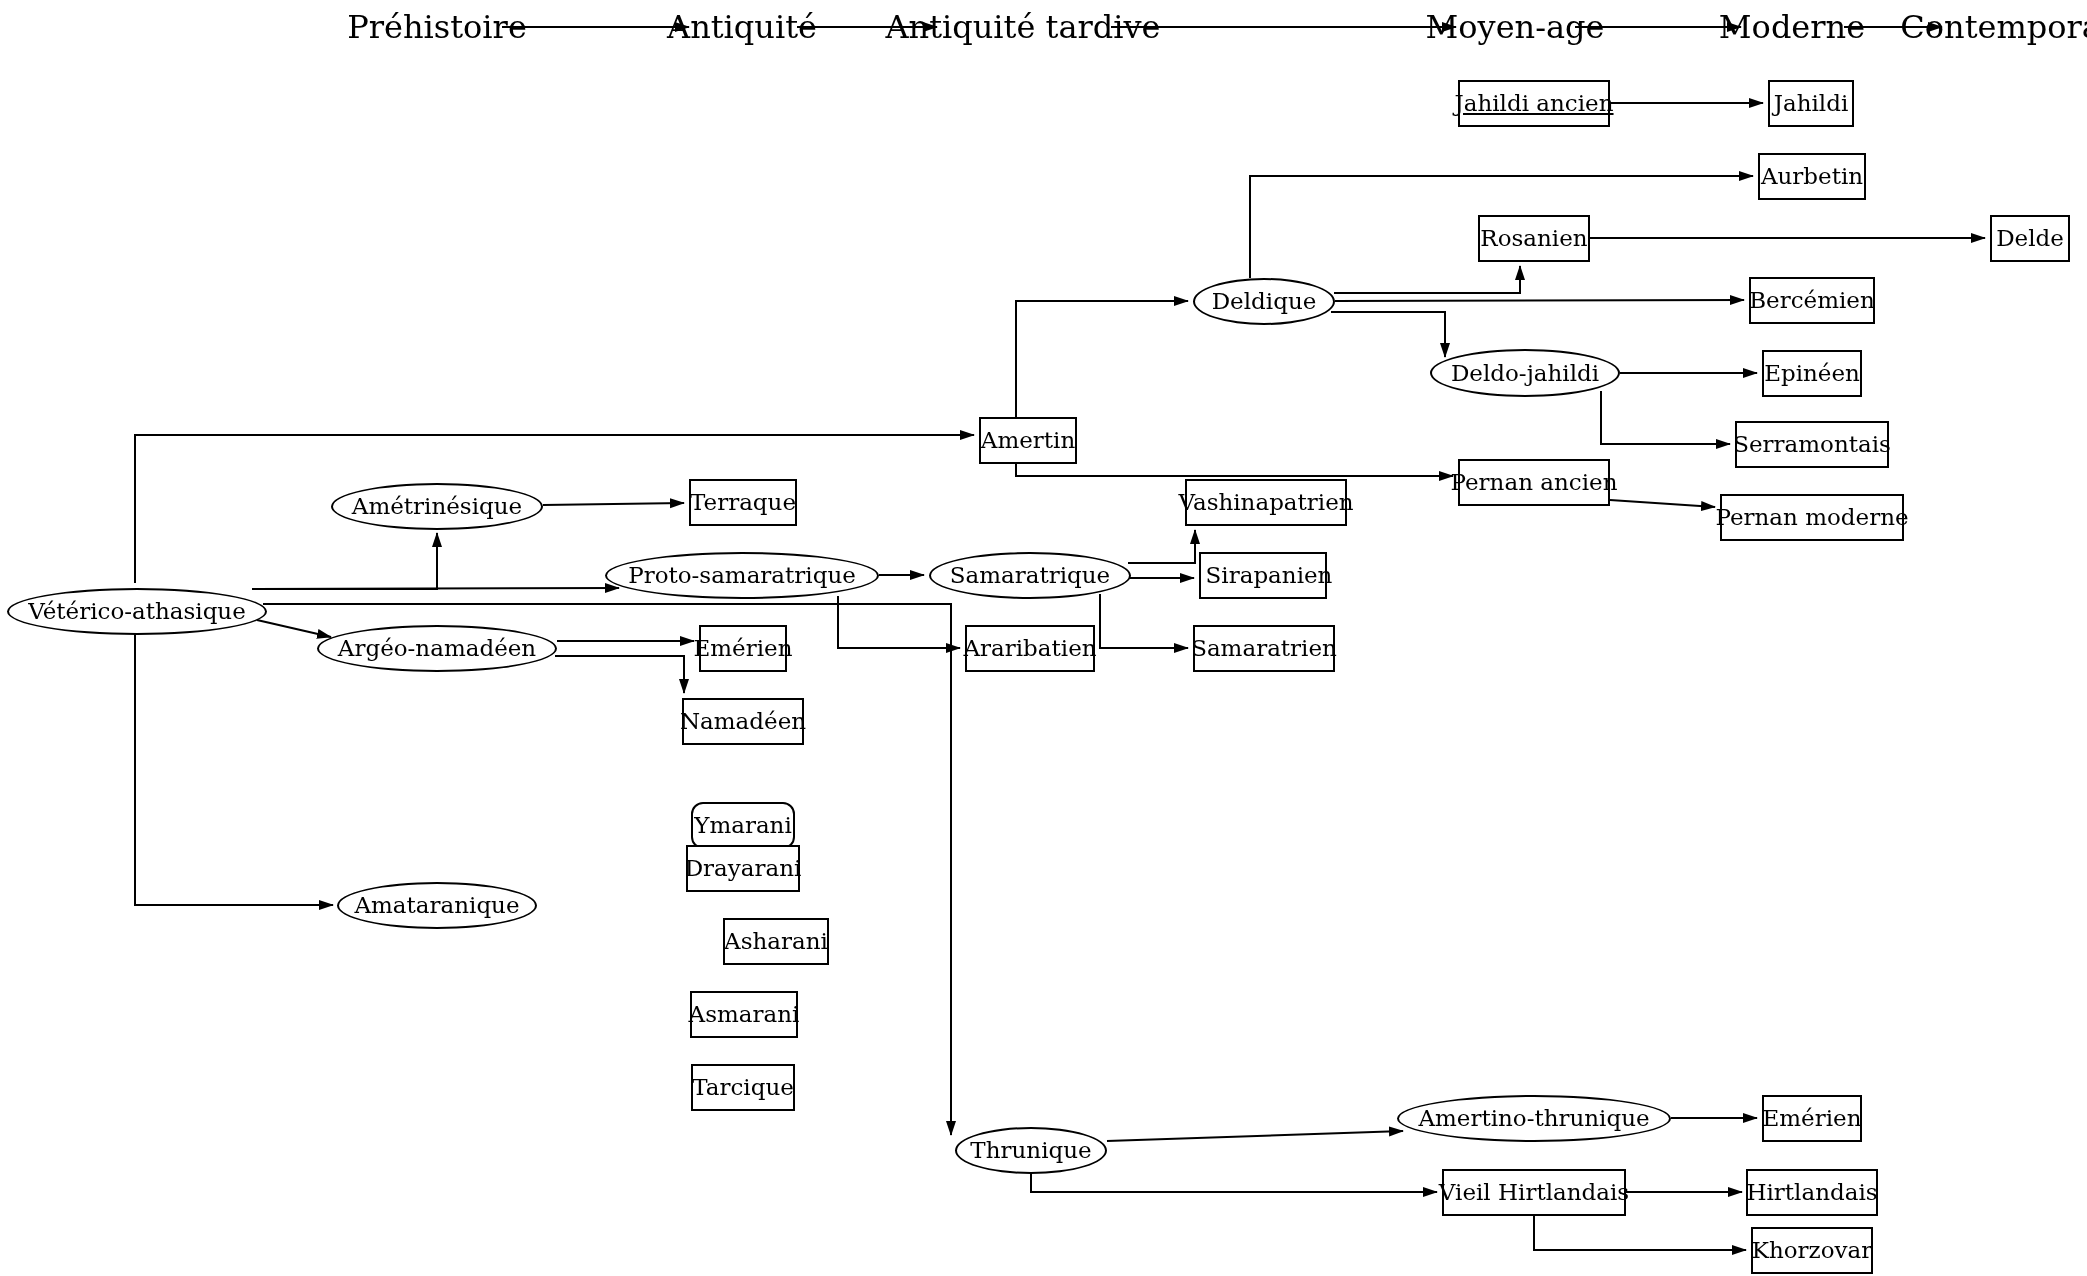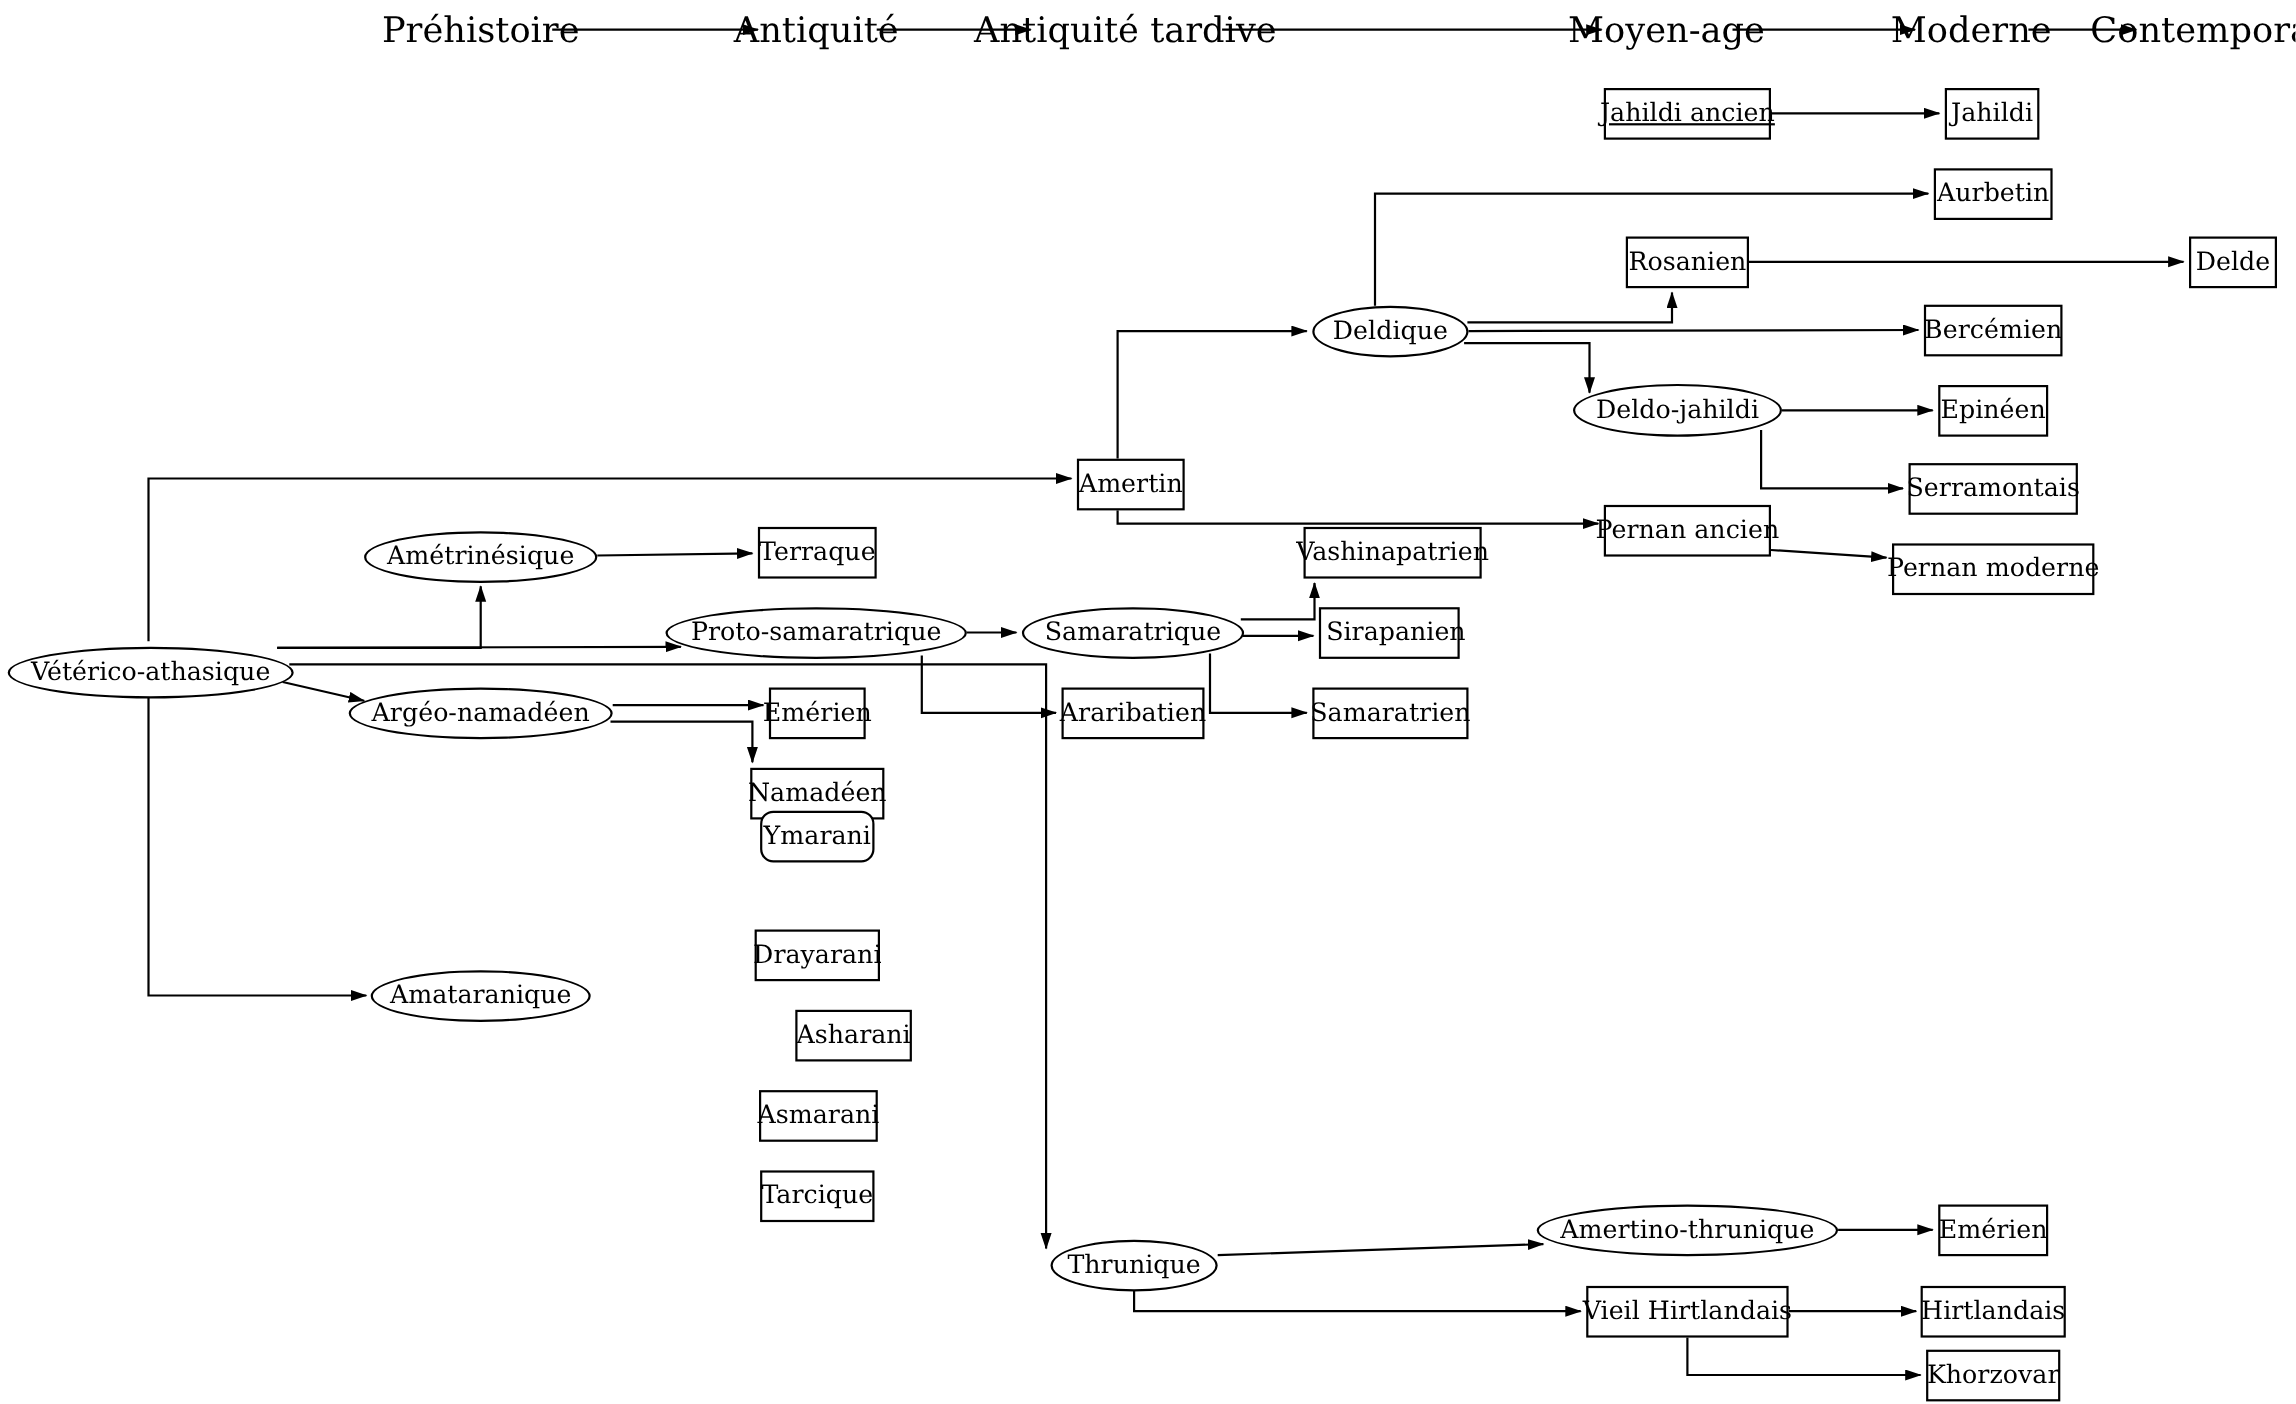--- a/index.html
+++ b/index.html
@@ -106,21 +106,21 @@
       <div class="node box" style="left: 1458px; top: 458.5px; width: 152px; height: 47px;">Pernan ancien</div>
       <div class="node box" style="left: 1720px; top: 493.5px; width: 184px; height: 47px;">Pernan moderne</div>
       <div class="node box" style="left: 979px; top: 416.5px; width: 98px; height: 47px;">Amertin</div>
       <div class="node box" style="left: 689px; top: 478.5px; width: 108px; height: 47px;">Terraque</div>
       <div class="node box" style="left: 1185px; top: 478.5px; width: 162px; height: 47px;">Vashinapatrien</div>
       <div class="node box" style="left: 1199px; top: 551.5px; width: 128px; height: 47px; padding-left: 12px;">Sirapanien</div>
       <div class="node box" style="left: 699px; top: 624.5px; width: 88px; height: 47px;">Emérien</div>
       <div class="node box" style="left: 965px; top: 624.5px; width: 130px; height: 47px; text-align: right;">Araribatien</div>
       <div class="node box" style="left: 1193px; top: 624.5px; width: 142px; height: 47px;">Samaratrien</div>
       <div class="node box" style="left: 682px; top: 697.5px; width: 122px; height: 47px;">Namadéen</div>
-      <div class="node box" style="left: 691px; top: 737px; width: 104px; height: 47px; border-radius: 12px;">Ymarani</div>
+      <div class="node box" style="left: 691px; top: 802px; width: 104px; height: 47px; border-radius: 12px;">Ymarani</div>
       <div class="node box" style="left: 686px; top: 844.5px; width: 114px; height: 47px;">Drayarani</div>
       <div class="node box" style="left: 723px; top: 917.5px; width: 106px; height: 47px;">Asharani</div>
       <div class="node box" style="left: 690px; top: 990.5px; width: 108px; height: 47px;">Asmarani</div>
       <div class="node box" style="left: 691px; top: 1063.5px; width: 104px; height: 47px;">Tarcique</div>
       <div class="node box" style="left: 1762px; top: 1094.5px; width: 100px; height: 47px;">Emérien</div>
       <div class="node box" style="left: 1442px; top: 1168.5px; width: 184px; height: 47px;">Vieil Hirtlandais</div>
       <div class="node box" style="left: 1746px; top: 1168.5px; width: 132px; height: 47px;">Hirtlandais</div>
       <div class="node box" style="left: 1751px; top: 1226.5px; width: 122px; height: 47px;">Khorzovar</div>
     </div>
 </div>

